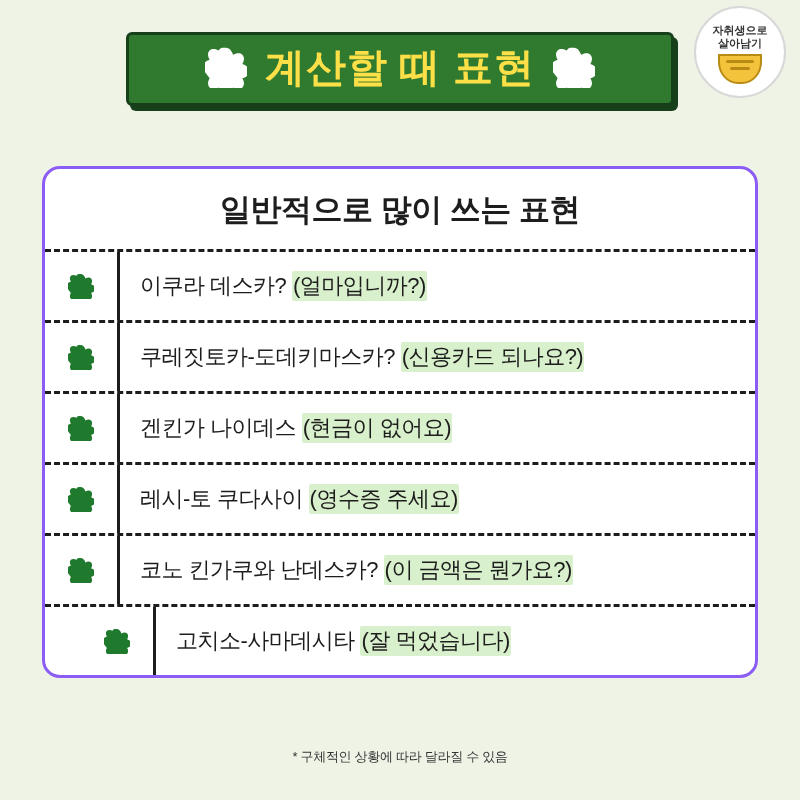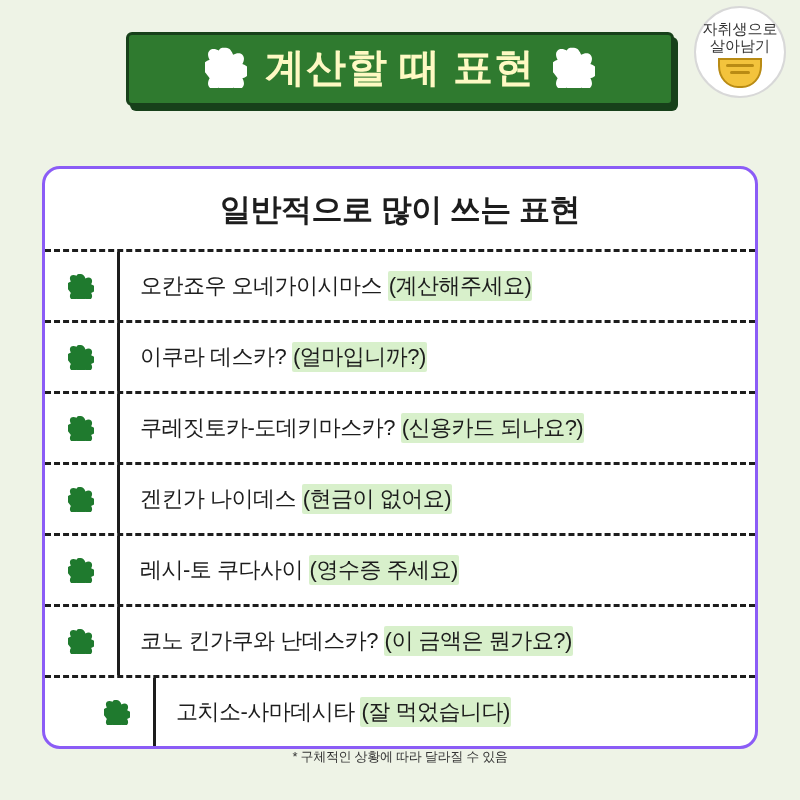--- a/index.html
+++ b/index.html
@@ -31,21 +31,21 @@
     border-radius: 6px;
     box-shadow: 4px 5px 0 #17401a;
     padding: 10px 26px 14px 26px;
     display: flex;
     align-items: center;
     gap: 18px;
     min-width: 490px;
     justify-content: center;
   }
   .title-text {
-    color: #fef9c3;
+    color: #fde047;
     font-size: 40px;
     font-weight: bold;
     letter-spacing: 1px;
     line-height: 1.1;
     white-space: nowrap;
   }
   .star-white {
     width: 42px;
     height: 42px;
     flex: none;
@@ -62,22 +62,22 @@
     background: #ffffff;
     border: 2px solid #d8d8d8;
     display: flex;
     flex-direction: column;
     align-items: center;
     justify-content: center;
     box-sizing: border-box;
     padding-top: 4px;
   }
   .badge-line {
-    font-size: 15px;
-    font-weight: normal;
+    font-size: 11px;
+    font-weight: bold;
     color: #333;
     line-height: 1.15;
   }
   .badge-bowl {
     margin-top: 4px;
     width: 40px;
     height: 26px;
     background: #f3c33c;
     border: 2px solid #b98b14;
     border-radius: 0 0 20px 20px / 0 0 22px 22px;
@@ -199,32 +199,20 @@
 <div class="badge">
   <div class="badge-line">자취생으로</div>
   <div class="badge-line">살아남기</div>
   <div class="badge-bowl"></div>
 </div>
 
 <div class="card">
   <div class="card-title">일반적으로 많이 쓰는 표현</div>
   <div class="rows">
 
-    <div class="row">
-      <div class="row-star-cell">
-        <svg class="star-green" viewBox="0 0 100 100" aria-hidden="true">
-          <path fill="#1f7a2e" d="M50 4c9 0 14 9 17 17 7-4 16-6 22 0s4 15 0 22c8 3 17 8 17 17s-9 14-17 17c4 7 6 16 0 22s-15 4-22 0c-3 8-8 17-17 17s-14-9-17-17c-7 4-16 6-22 0s-4-15 0-22C3 64-6 59-6 50S3 36 11 33C7 26 5 17 11 11s15-4 22 0C36 3 41 4 50 4z"></path>
-        </svg>
-      </div>
-      <div class="row-text-cell">
-        <span class="jp">오칸죠우 오네가이시마스</span>
-        <span>&nbsp;</span>
-        <span class="paren hl">(계산해주세요)</span>
-      </div>
-    </div>
 
     <div class="row">
       <div class="row-star-cell">
         <svg class="star-green" viewBox="0 0 100 100" aria-hidden="true">
           <path fill="#1f7a2e" d="M50 4c9 0 14 9 17 17 7-4 16-6 22 0s4 15 0 22c8 3 17 8 17 17s-9 14-17 17c4 7 6 16 0 22s-15 4-22 0c-3 8-8 17-17 17s-14-9-17-17c-7 4-16 6-22 0s-4-15 0-22C3 64-6 59-6 50S3 36 11 33C7 26 5 17 11 11s15-4 22 0C36 3 41 4 50 4z"></path>
         </svg>
       </div>
       <div class="row-text-cell">
         <span class="jp">이쿠라 데스카?</span>
         <span>&nbsp;</span>

